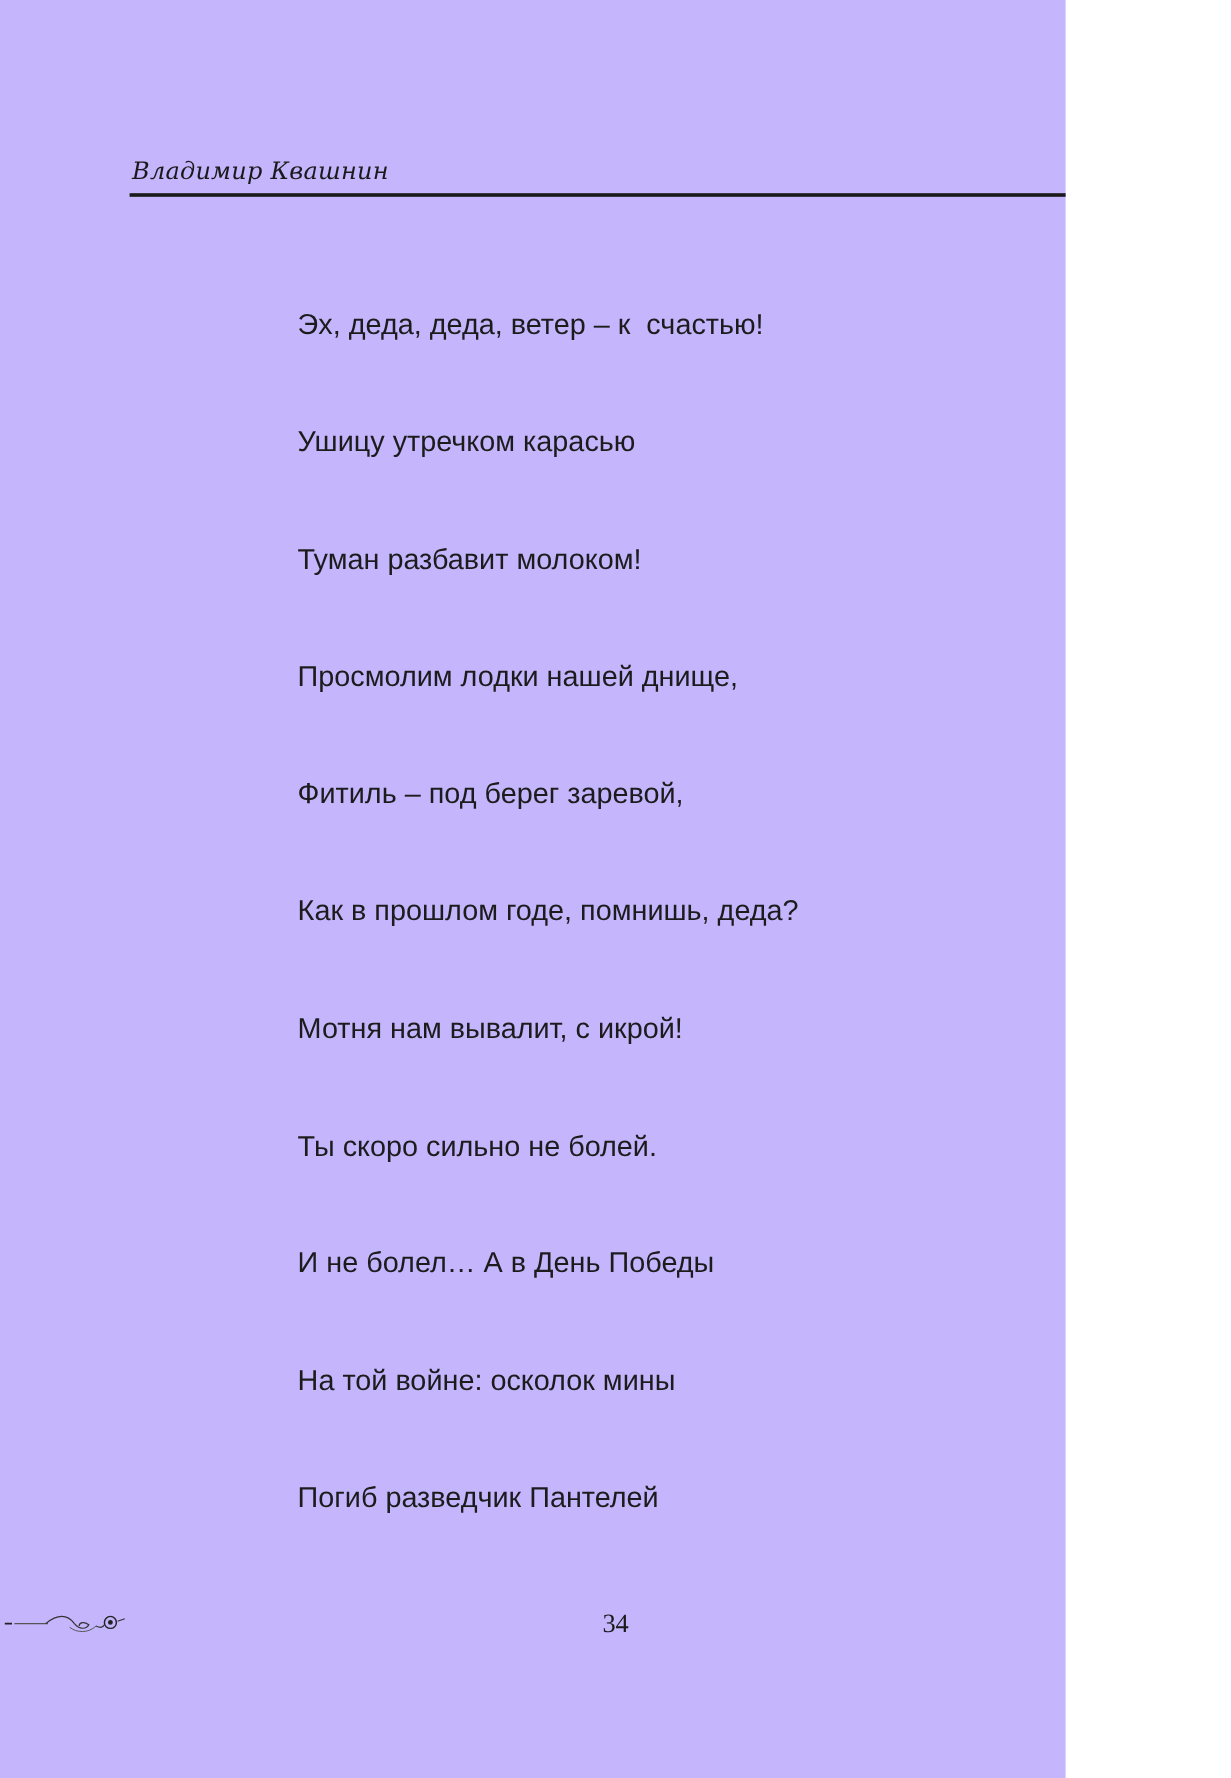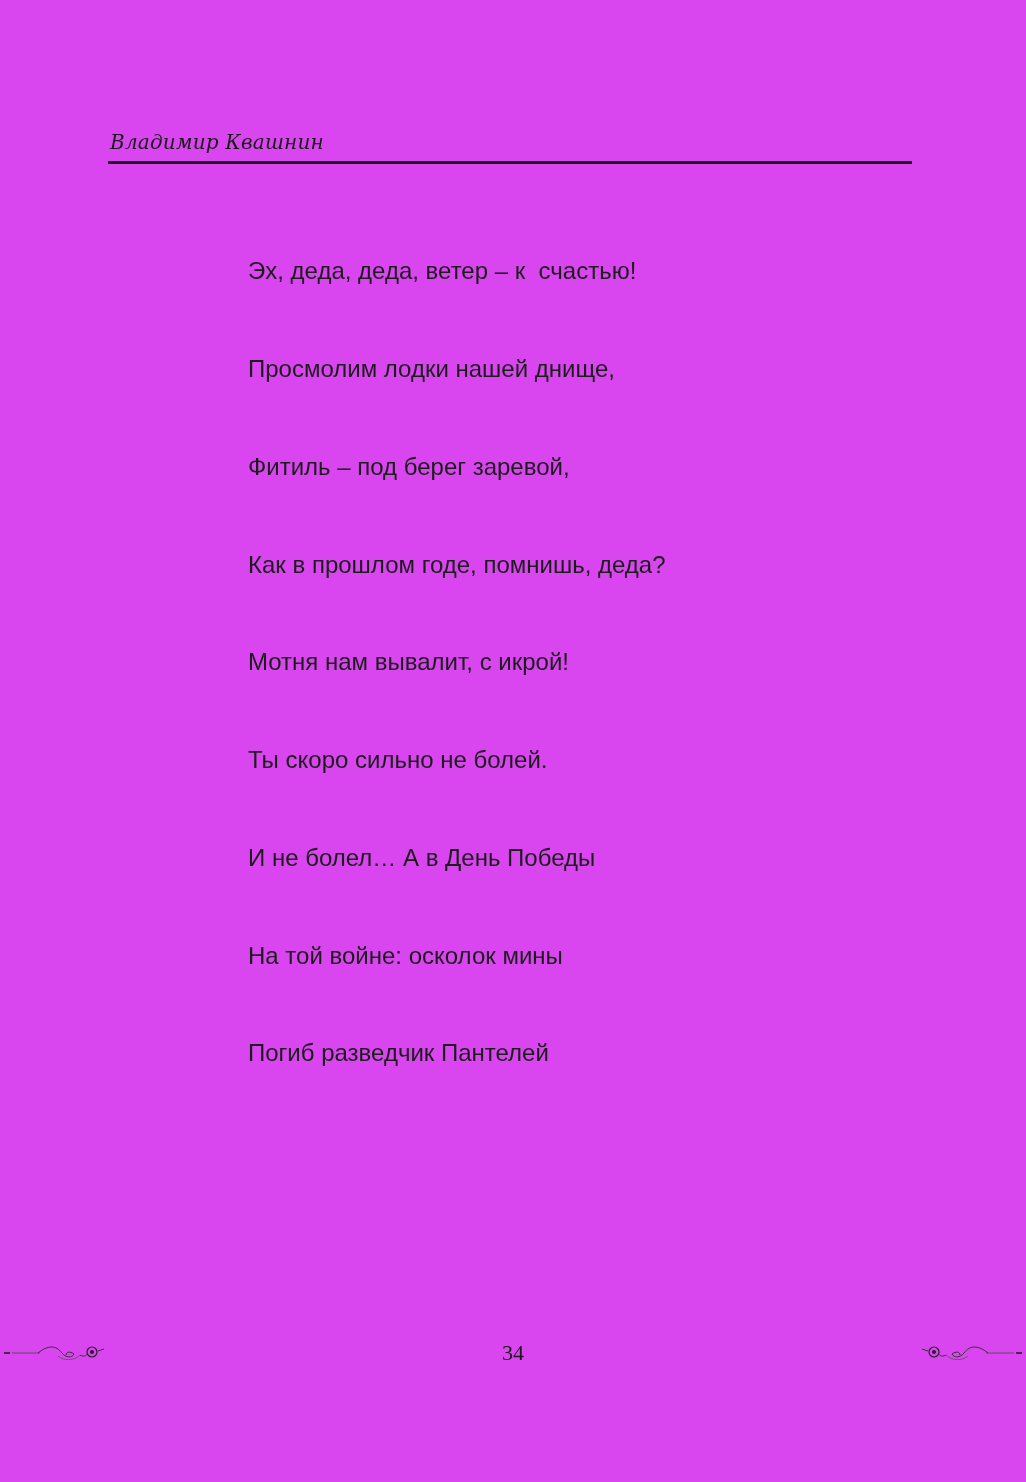--- a/index.html
+++ b/index.html
@@ -2,23 +2,23 @@
 <html><head>
   <meta charset="utf-8">
   <style>
     html, body {
       margin: 0;
       padding: 0;
       background: #ffffff;
     }
     .page {
       position: relative;
-      width: 1026px;
+      width: 888px;
       height: 1482px;
-      background: #d946ef;
+      background: #c4b5fd;
       overflow: hidden;
     }
     .running-header {
       position: absolute;
       left: 110px;
       top: 130px;
       font-family: "DejaVu Serif", "Liberation Serif", serif;
       font-style: italic;
       font-size: 20px;
       color: #1a1a1a;
@@ -76,20 +76,22 @@
 </head>
 <body>
 
 <div class="page">
 
   <div class="running-header">Владимир Квашнин</div>
   <div class="header-rule"></div>
 
   <ul class="poem">
     <li>Эх, деда, деда, ветер – к  счастью!</li>
+    <li>Ушицу утречком карасью</li>
+    <li>Туман разбавит молоком!</li>
     <li>Просмолим лодки нашей днище,</li>
     <li>Фитиль – под берег заревой,</li>
     <li>Как в прошлом годе, помнишь, деда?</li>
     <li>Мотня нам вывалит, с икрой!</li>
     <li>Ты скоро сильно не болей.</li>
     <li>И не болел… А в День Победы</li>
     <li>На той войне: осколок мины</li>
     <li>Погиб разведчик Пантелей</li>
     
     

